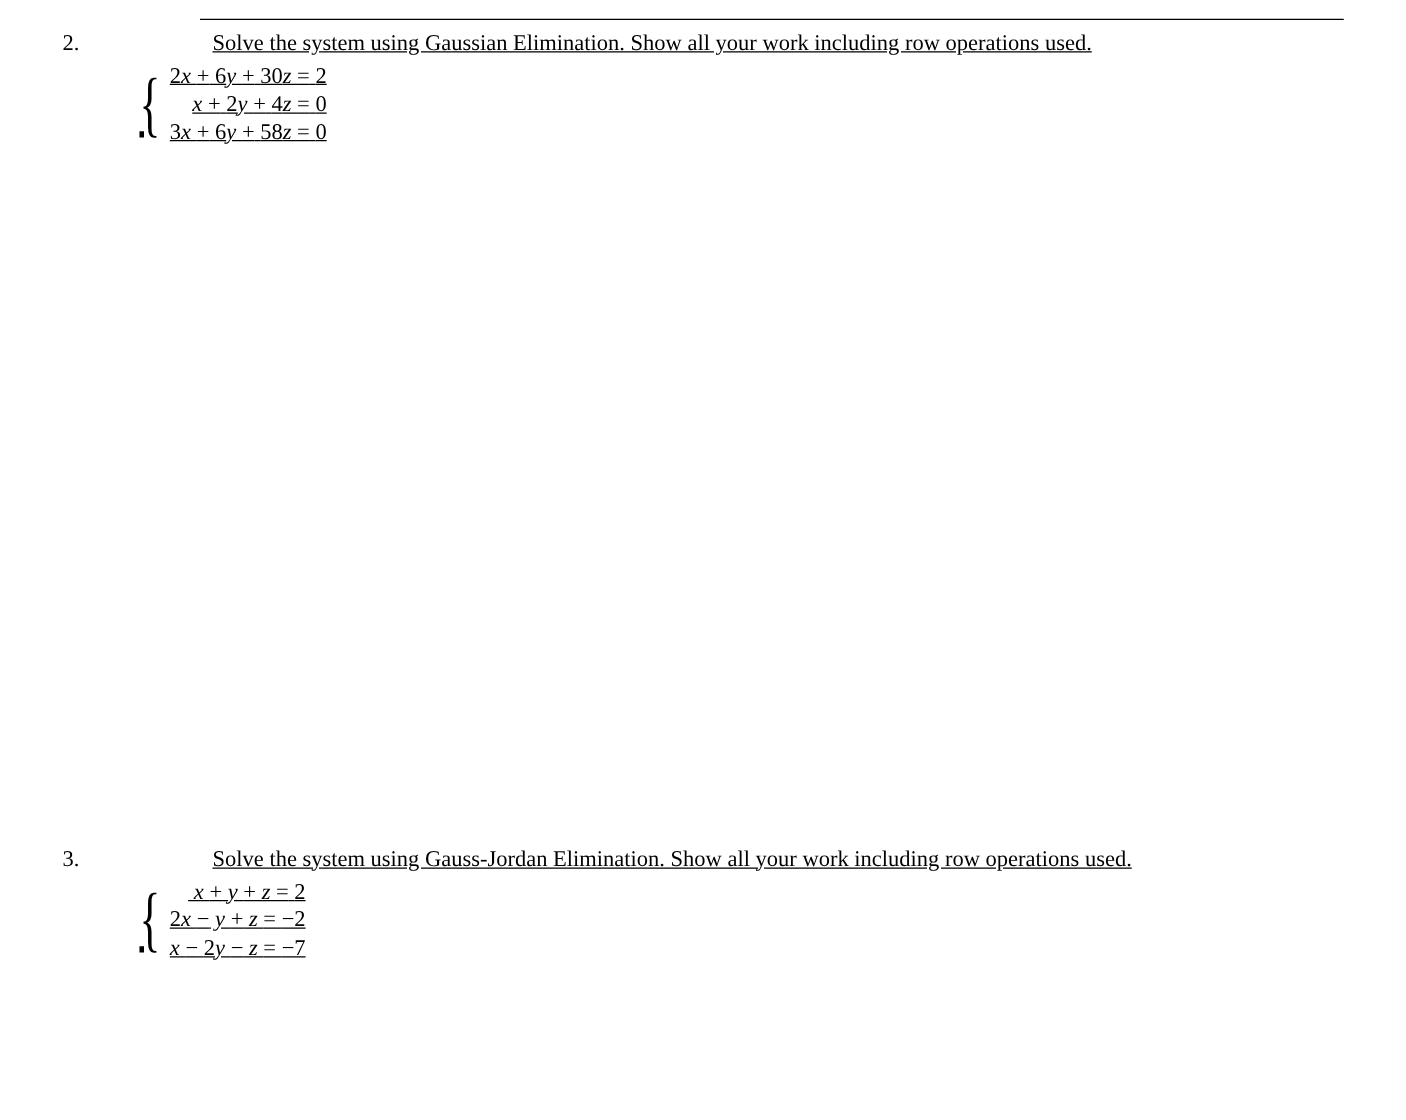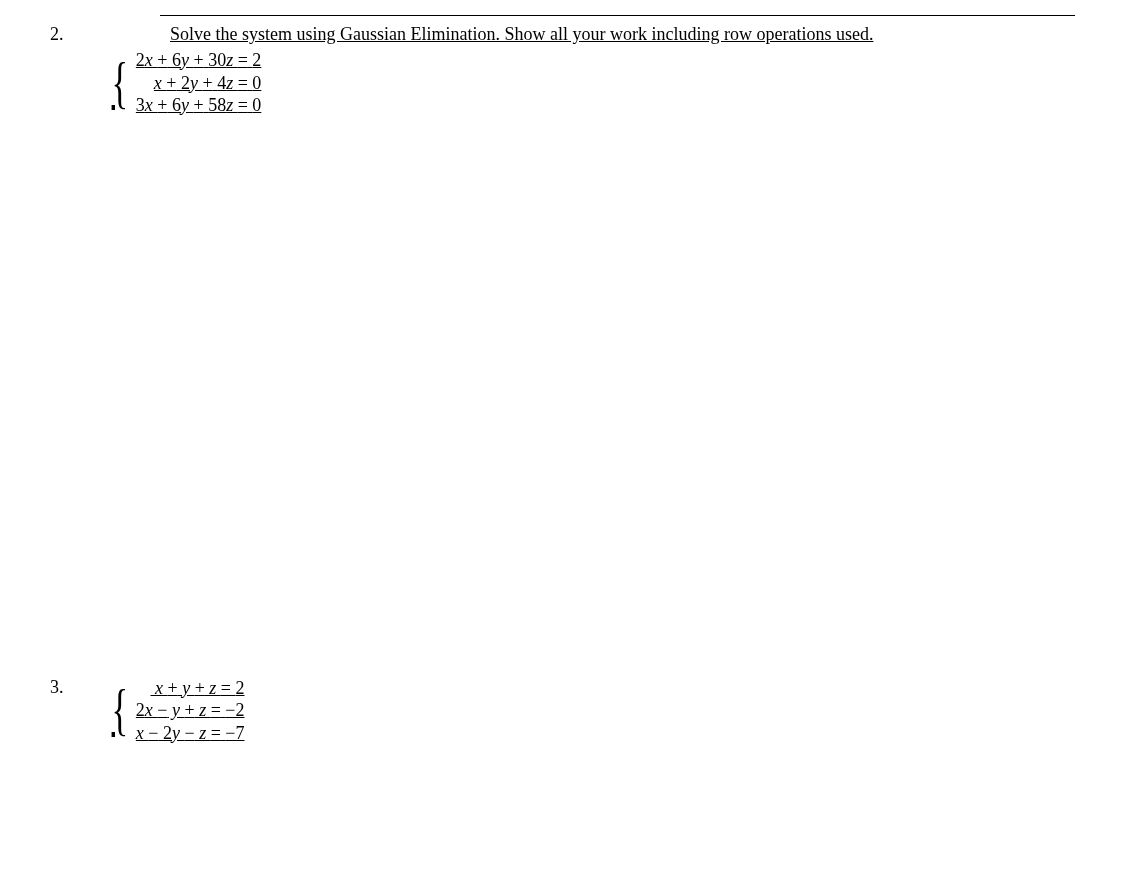--- a/index.html
+++ b/index.html
@@ -92,20 +92,21 @@
         <div class="equation">x <span class="op">+</span> <span class="num">2</span>y <span class="op">+</span> <span class="num">4</span>z <span class="op">=</span> <span class="num">0</span></div>
         <div class="equation"><span class="num">3</span>x <span class="op">+</span> <span class="num">6</span>y <span class="op">+</span> <span class="num">58</span>z <span class="op">=</span> <span class="num">0</span></div>
       </div>
     </div>
   </div>
 </div>
 
 <div class="problem problem-3">
   <div class="problem-number">3.</div>
   <div class="problem-content">
+    <div class="instruction">Solve the system using Gauss-Jordan Elimination.  Show all your work including row operations used.</div>
     <div class="system">
       <span class="brace">{</span>
       <div class="equations">
         <div class="equation">&nbsp;x <span class="op">+</span> y <span class="op">+</span> z <span class="op">=</span> <span class="num">2</span></div>
         <div class="equation"><span class="num">2</span>x <span class="op">−</span> y <span class="op">+</span> z <span class="op">=</span> <span class="num">−2</span></div>
         <div class="equation">x <span class="op">−</span> <span class="num">2</span>y <span class="op">−</span> z <span class="op">=</span> <span class="num">−7</span></div>
       </div>
     </div>
   </div>
 </div>

